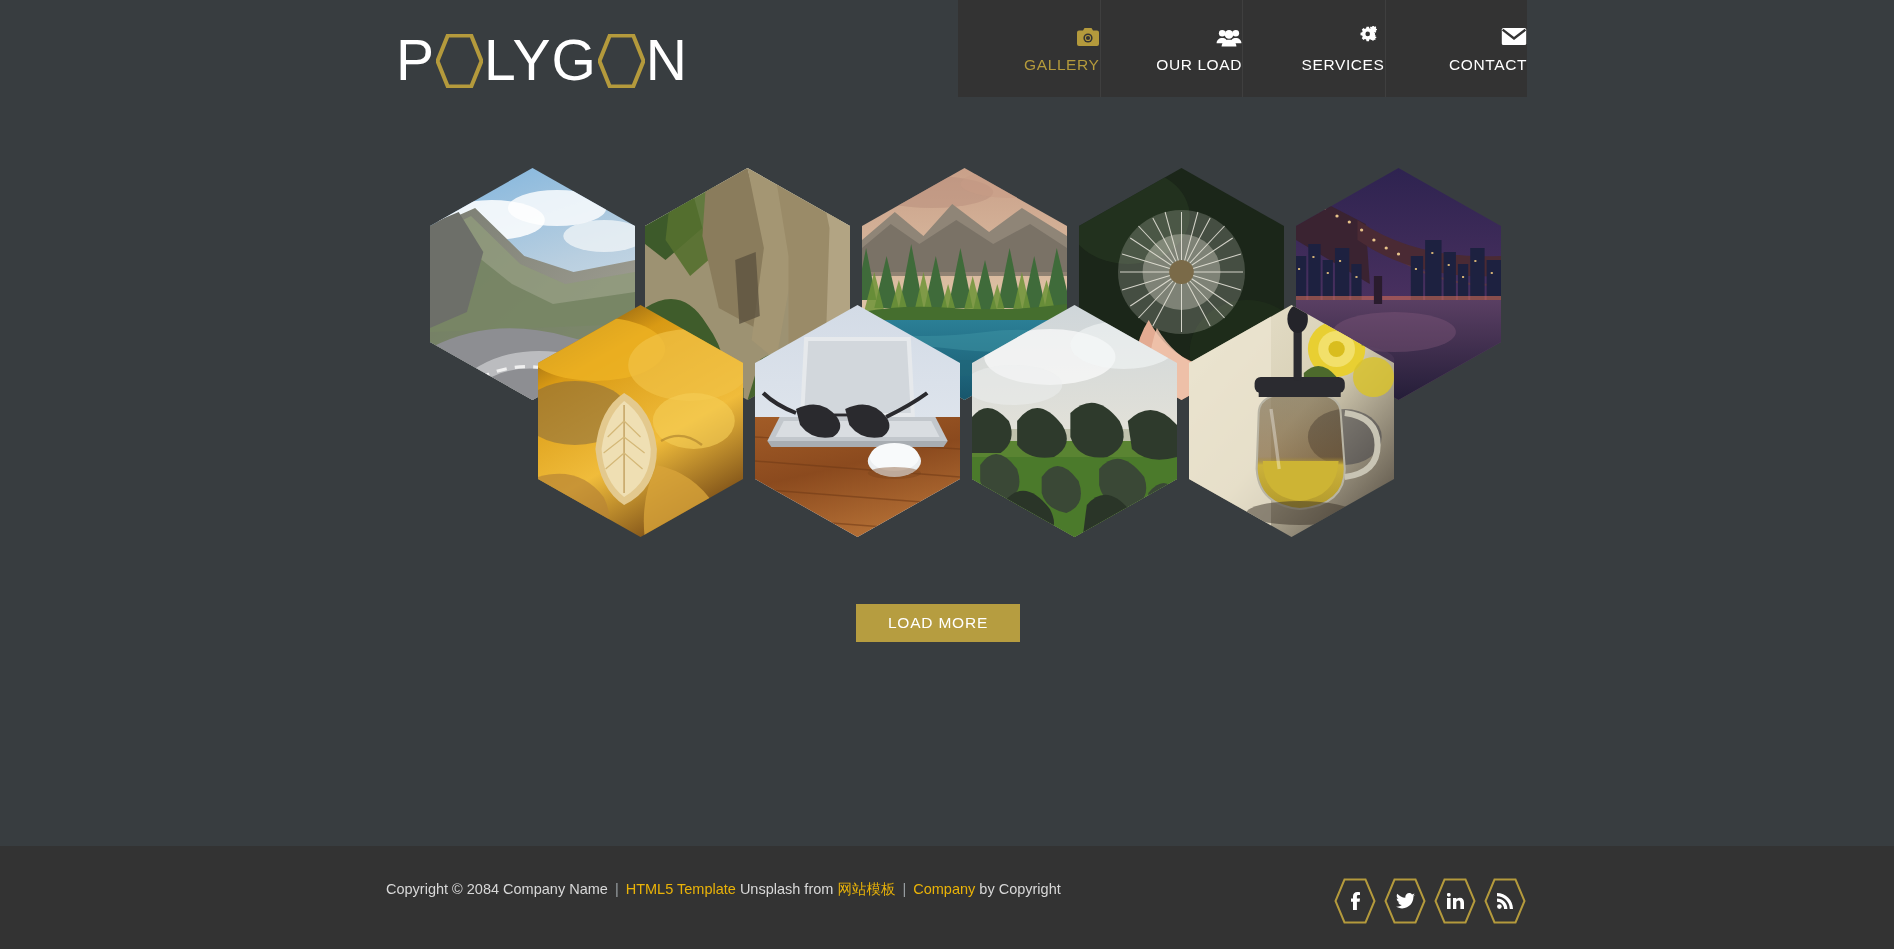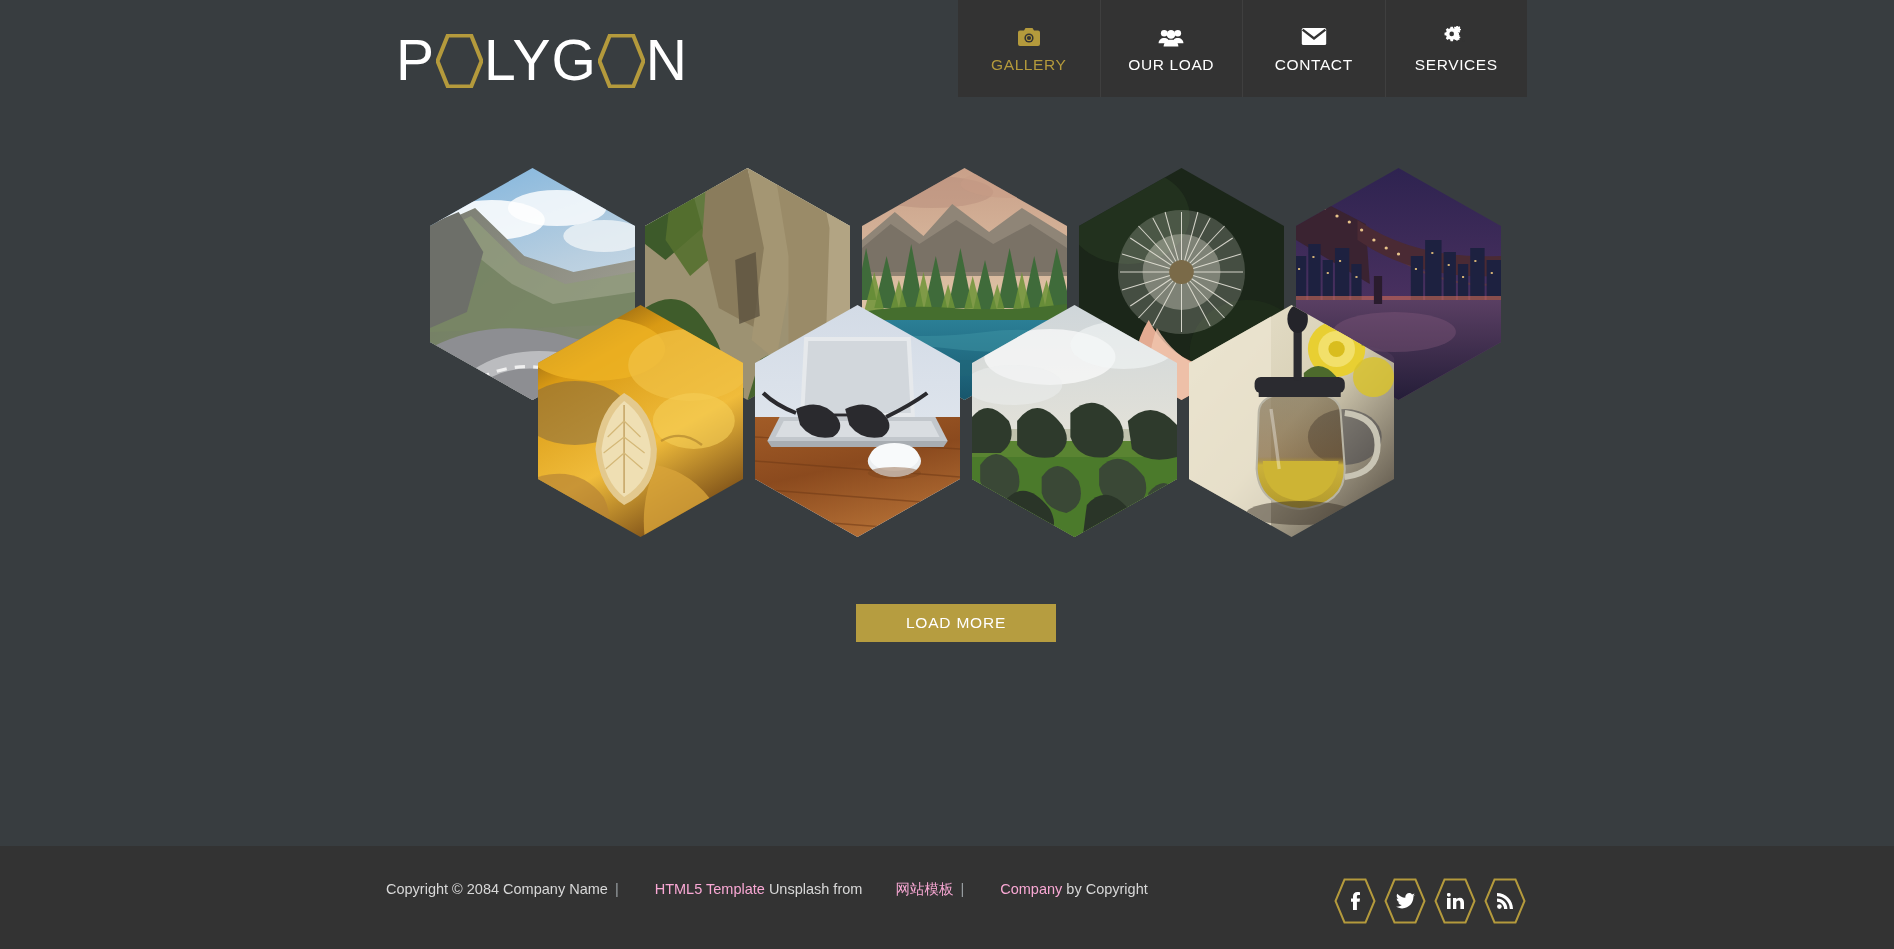--- a/index.html
+++ b/index.html
@@ -37,21 +37,21 @@
     position:absolute; right:367px; top:0;
     height:97px; width:569px;
     background:#333333;
     display:flex;
   }
   .nav-item {
     flex:1 1 0;
     height:97px;
     display:flex;
     flex-direction:column;
-    align-items:center;
+    align-items:flex-end;
     justify-content:center;
     gap:6px;
     cursor:pointer;
     border-right:1px solid #3f3f3f;
     color:#ffffff;
     text-decoration:none;
   }
   .nav-item:last-child { border-right:none; }
   .nav-item .nav-icon { height:26px; display:flex; align-items:center; justify-content:center; }
   .nav-item .nav-label {
@@ -73,21 +73,21 @@
     clip-path:polygon(50% 0%, 100% 25%, 100% 75%, 50% 100%, 0% 75%, 0% 25%);
     width:100%; height:100%;
     overflow:hidden;
   }
   .hex-img { width:100%; height:100%; display:block; }
 
   
   .load-more {
     position:absolute;
     left:856px; top:604px;
-    width:200px; height:38px;
+    width:164px; height:38px;
     background:#b69d40;
     color:#ffffff;
     border:none;
     font-size:15.5px;
     letter-spacing:0.8px;
     font-family:"Liberation Sans", sans-serif;
     cursor:pointer;
     display:flex; align-items:center; justify-content:center;
   }
 
@@ -99,21 +99,21 @@
     background:#333333;
   }
   .footer-text {
     position:absolute;
     left:386px; top:880px;
     font-size:14.5px;
     color:#d8d8d8;
     white-space:nowrap;
     font-family:"Liberation Sans", sans-serif;
   }
-  .footer-text .gold { color:#f9a8d4;margin-left:29px; }
+  .footer-text .gold { color:#eab308; }
   .footer-text .sep { color:#9aa0a3; padding:0 3px; }
 
   .social {
     position:absolute;
     right:368px; top:878px;
     display:flex; gap:8px;
   }
   .social-item {
     width:42px; height:46px;
     position:relative;
@@ -169,42 +169,42 @@
             <path d="M14.2 16.2c0-3.2 2.5-5.2 5.6-5.2s5.6 2 5.6 5.2z" fill="#ffffff"></path>
             <circle cx="13" cy="7.4" r="4.3" fill="#ffffff"></circle>
             <path d="M5.6 19.6c0-4.2 3.3-6.9 7.4-6.9s7.4 2.7 7.4 6.9z" fill="#ffffff"></path>
           </svg>
         </span>
         <span class="nav-label">OUR LOAD</span>
       </a>
 
       <a class="nav-item">
         <span class="nav-icon">
-          <svg width="26" height="19" viewBox="0 0 26 19">
-            <rect x="0.8" y="1" width="24.4" height="17" rx="1.6" fill="#ffffff"></rect>
-            <path d="M1.6 2.6 L13 11.4 L24.4 2.6" fill="none" stroke="#333333" stroke-width="2.4"></path>
-          </svg>
-        </span>
-        <span class="nav-label">CONTACT</span>
-      </a>
-
-      <a class="nav-item">
-        <span class="nav-icon">
           <svg width="25" height="22" viewBox="0 0 25 22">
             <g fill="#ffffff">
               <path d="M9.4 3.3l.5-2.1h3.1l.5 2.1 1.6.7 1.8-1.2 2.2 2.2-1.2 1.8.7 1.6 2.1.5v3.1l-2.1.5-.7 1.6 1.2 1.8-2.2 2.2-1.8-1.2-1.6.7-.5 2.1H9.9l-.5-2.1-1.6-.7-1.8 1.2-2.2-2.2 1.2-1.8-.7-1.6-2.1-.5V8.9l2.1-.5.7-1.6L3.8 5l2.2-2.2L7.8 4z" transform="translate(-1.2,-0.2) scale(0.78)"></path>
               <circle cx="7.7" cy="7.9" r="2.3" fill="#333333"></circle>
               <path d="M18.1 2.0l.35-1.5h2.2l.35 1.5 1.15.5 1.3-.85 1.55 1.55-.85 1.3.5 1.15 1.5.35v2.2l-1.5.35-.5 1.15.85 1.3-1.55 1.55-1.3-.85-1.15.5-.35 1.5h-2.2l-.35-1.5-1.15-.5-1.3.85-1.55-1.55.85-1.3-.5-1.15-1.5-.35V6.2l1.5-.35.5-1.15-.85-1.3 1.55-1.55 1.3.85z" transform="translate(1.8,-0.6) scale(0.58)"></path>
               <circle cx="19.1" cy="3.9" r="1.25" fill="#333333"></circle>
               <path d="M18.1 2.0l.35-1.5h2.2l.35 1.5 1.15.5 1.3-.85 1.55 1.55-.85 1.3.5 1.15 1.5.35v2.2l-1.5.35-.5 1.15.85 1.3-1.55 1.55-1.3-.85-1.15.5-.35 1.5h-2.2l-.35-1.5-1.15-.5-1.3.85-1.55-1.55.85-1.3-.5-1.15-1.5-.35V6.2l1.5-.35.5-1.15-.85-1.3 1.55-1.55 1.3.85z" transform="translate(3.2,7.8) scale(0.5)"></path>
               <circle cx="19.3" cy="14.8" r="1.1" fill="#333333"></circle>
             </g>
           </svg>
         </span>
         <span class="nav-label">SERVICES</span>
+      </a>
+
+      <a class="nav-item">
+        <span class="nav-icon">
+          <svg width="26" height="19" viewBox="0 0 26 19">
+            <rect x="0.8" y="1" width="24.4" height="17" rx="1.6" fill="#ffffff"></rect>
+            <path d="M1.6 2.6 L13 11.4 L24.4 2.6" fill="none" stroke="#333333" stroke-width="2.4"></path>
+          </svg>
+        </span>
+        <span class="nav-label">CONTACT</span>
       </a>
 
     </nav>
   </div>
 
   <div class="gallery">
 
     <div class="hex-wrap" style="left:430px; top:18px; width:205px; height:232px;">
       <div class="hex-clip">
         <svg class="hex-img" viewBox="0 0 100 116" preserveAspectRatio="none">

